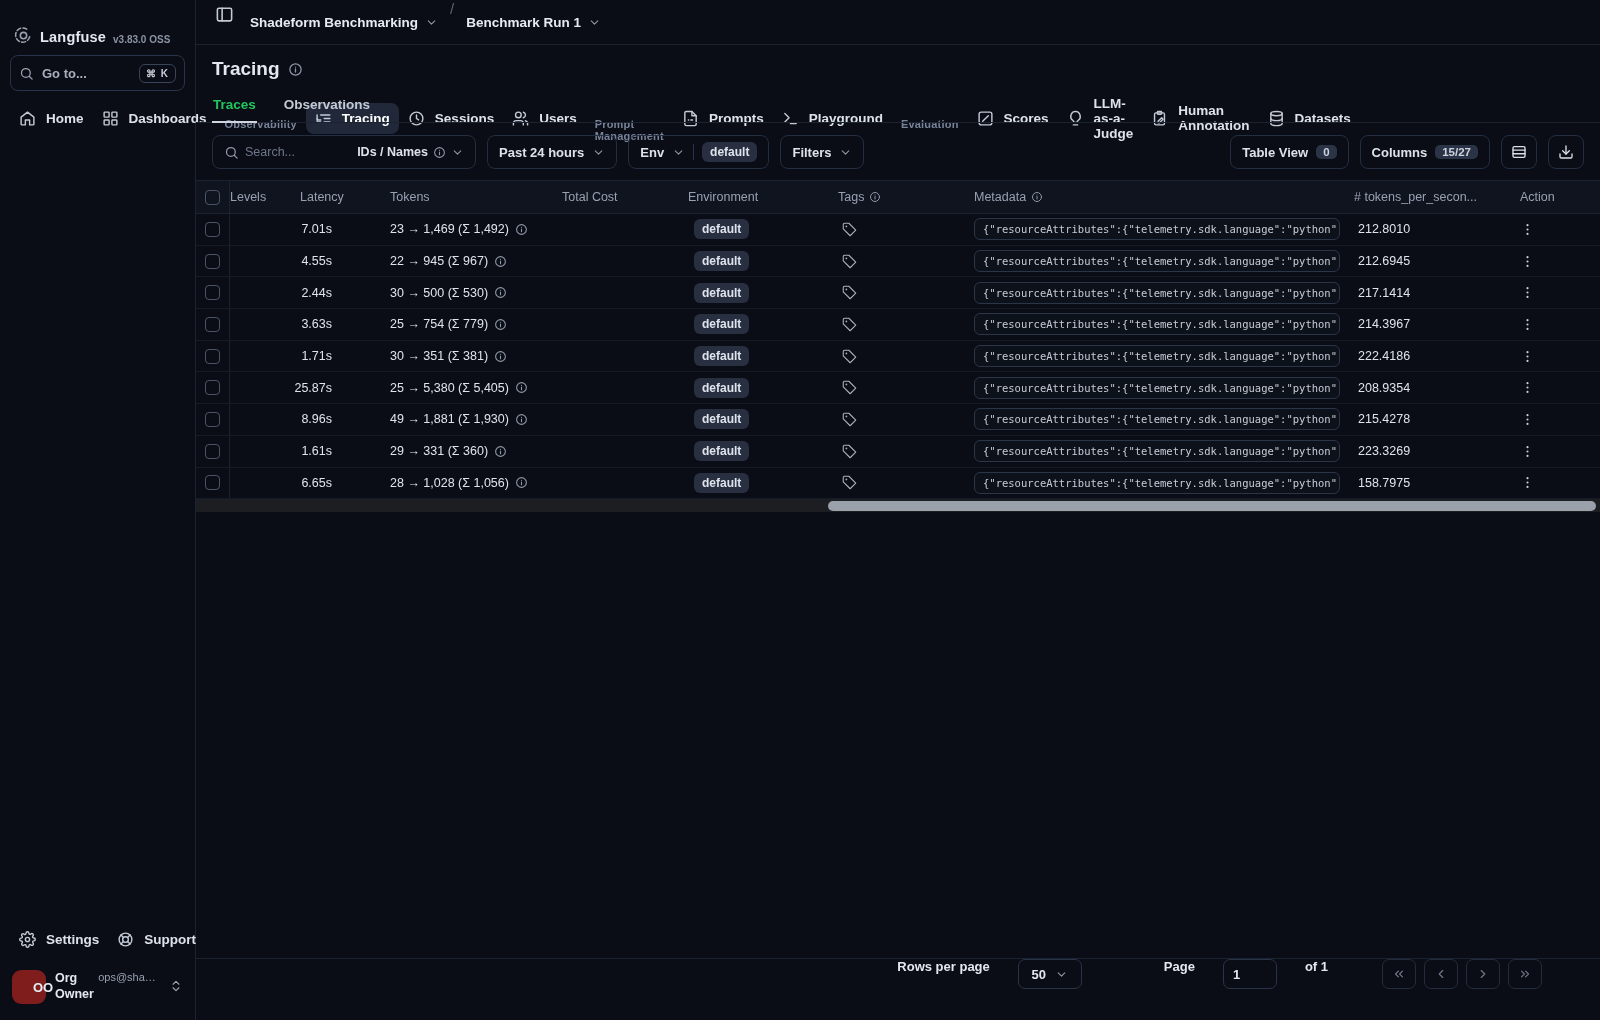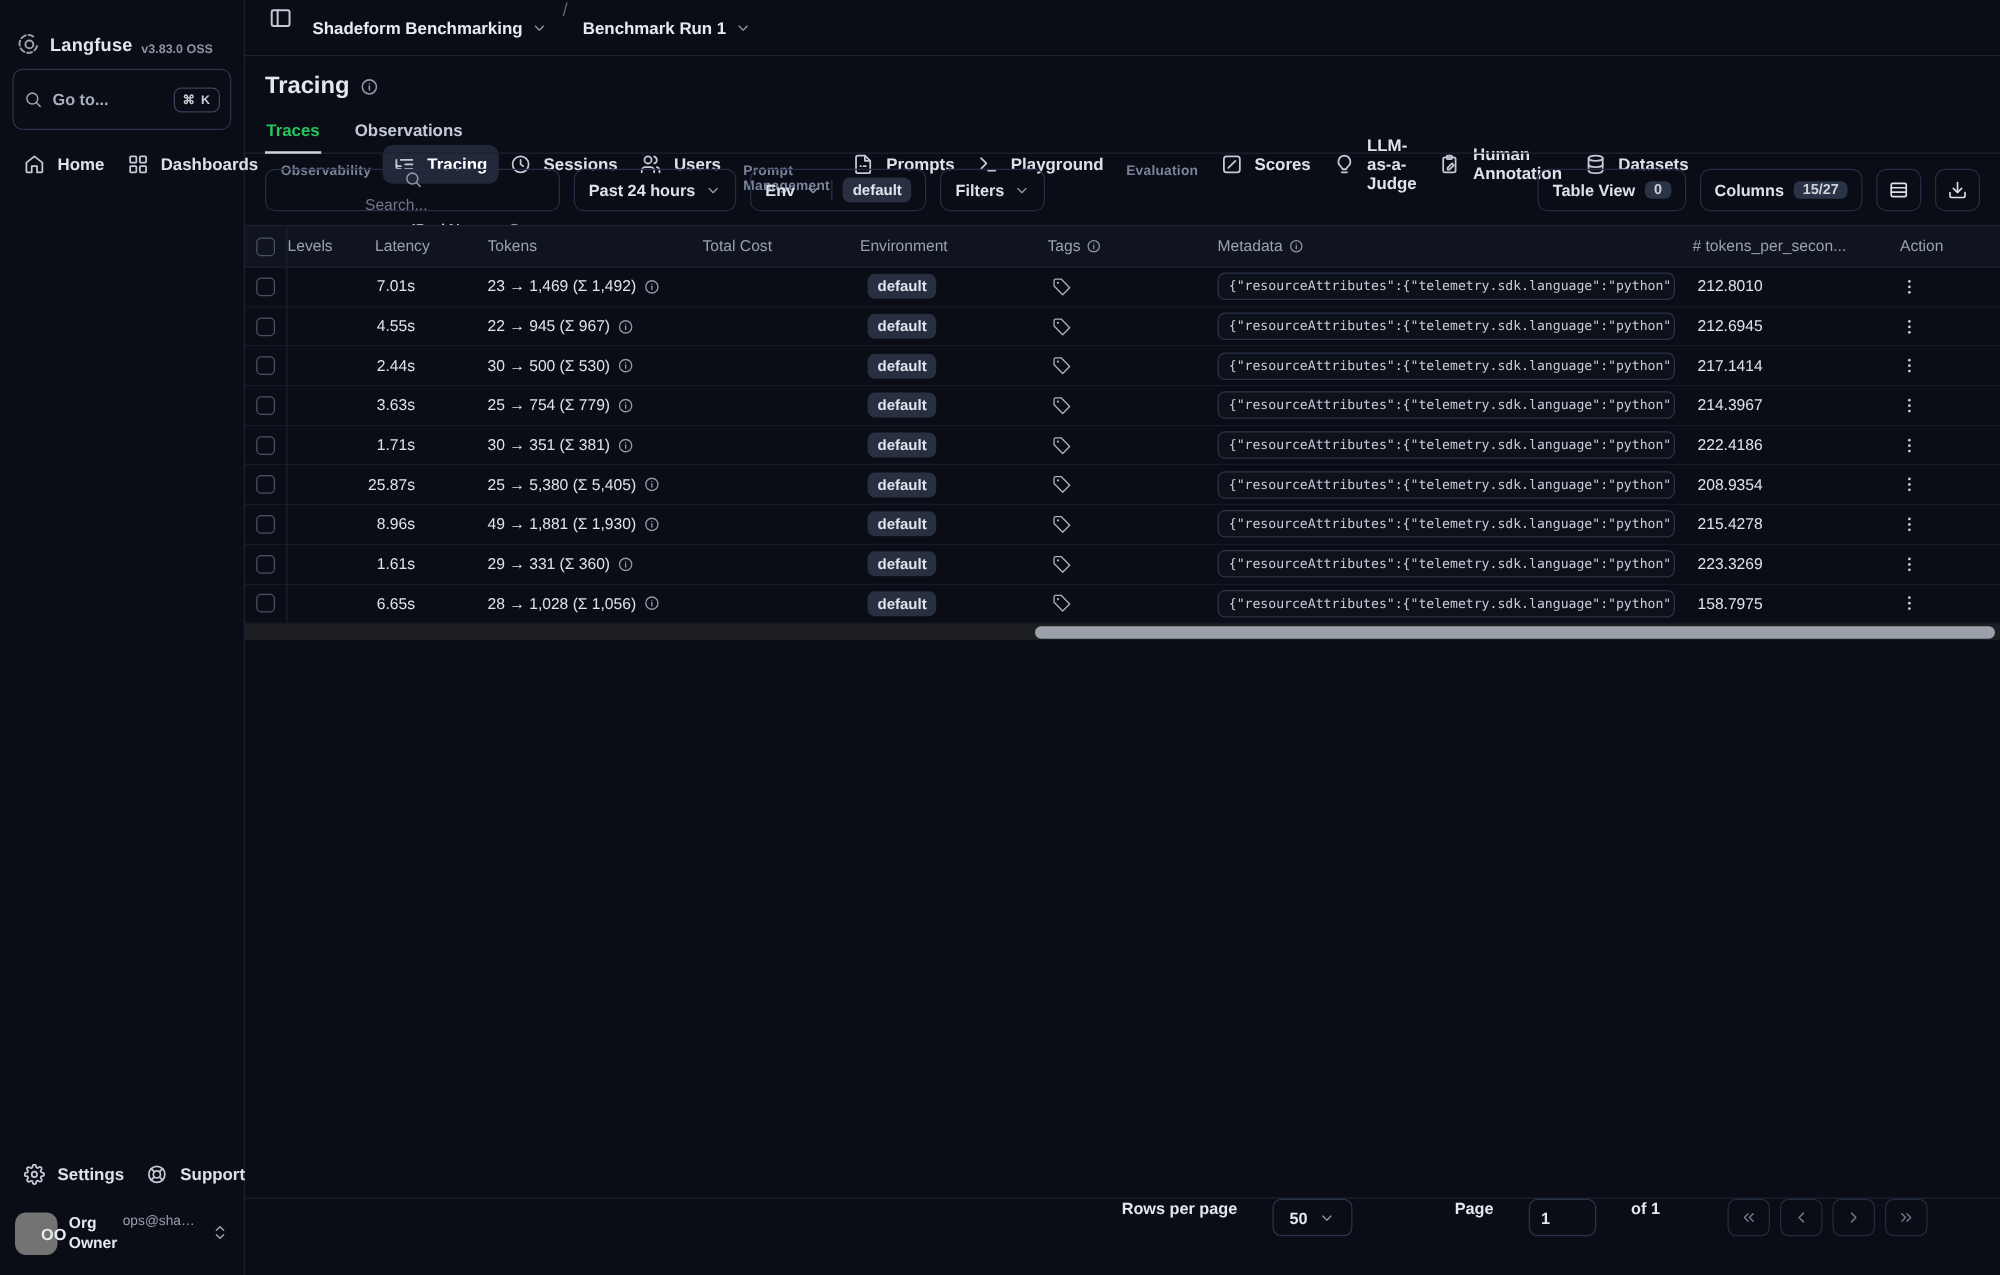--- a/index.html
+++ b/index.html
@@ -11,36 +11,36 @@
   }
   .ic { fill:none; stroke:currentColor; stroke-width:2; stroke-linecap:round; stroke-linejoin:round; flex:none; }
   .ic-fill { fill:currentColor; stroke:none; flex:none; }
 
   
   .sidebar { width:196px; flex:none; display:flex; flex-direction:column; border-right:1px solid #1b2331; background:#0a0d15; }
   .brand { height:45px; display:flex; align-items:flex-end; gap:7px; padding:0 14px; flex:none; }
   .brand-name { font-weight:bold; font-size:14.5px; letter-spacing:.2px; }
   .brand-ver { font-size:10px; color:#8b93a3; font-weight:bold; margin-top:2px; }
   .goto {
-    margin:10px 10px 6px; height:49px; border:1px solid #29334a; border-radius:8px;
+    margin:10px 10px 6px; height:36px; border:1px solid #29334a; border-radius:8px;
     display:flex; align-items:center; gap:8px; padding:0 8px; color:#9aa2b2; cursor:pointer;
   }
   .goto-label { font-size:13px; font-weight:600; color:#a7aebd; }
   .kbd { margin-left:auto; border:1px solid #39435a; border-radius:6px; font-size:10px; font-weight:bold; color:#c6ccd8; padding:3px 6px; letter-spacing:1px; }
   .nav { display:flex; flex-direction:row; padding:4px 10px; }
   .nav-item {
     display:flex; align-items:center; gap:10px; height:31px; padding:0 9px; border-radius:8px;
     color:#dde2ea; font-weight:600; font-size:13.5px; cursor:pointer; margin:1.5px 0;
   }
   .nav-item .nicon { color:#c3cad6; display:flex; }
   .nav-item.active { background:#202839; color:#fff; }
   .nav-section { font-size:11px; font-weight:bold; color:#79839a; margin:17px 9px 5px; letter-spacing:.2px; }
   .sidebar-spacer { flex:1; }
   .user-row { display:flex; align-items:center; gap:9px; padding:10px 12px 16px; cursor:pointer; }
-  .avatar { width:34px; height:34px; border-radius:9px; background:#737373; display:flex; align-items:center; justify-content:center; font-weight:bold; font-size:13px; color:#e8ecf2; flex:none;padding-left:28px; }
+  .avatar { width:34px; height:34px; border-radius:9px; background:#7f1d1d; display:flex; align-items:center; justify-content:center; font-weight:bold; font-size:13px; color:#e8ecf2; flex:none;padding-left:28px; }
   .user-meta { display:flex; flex-direction:row; line-height:1.25; min-width:0; }
   .user-name { font-weight:bold; font-size:12.5px; }
   .user-email { font-size:11px; color:#97a0b0; white-space:nowrap; overflow:hidden; text-overflow:ellipsis; }
   .user-chevrons { margin-left:auto; color:#9aa2b2; }
 
   
   .main { flex:1; display:flex; flex-direction:column; min-width:0; }
   .topbar { height:45px; flex:none; display:flex; gap:12px; padding:0 14px; border-bottom:1px solid #1b2331; }
   .panel-btn { width:28px; height:28px; display:flex; align-items:center; justify-content:center; color:#c3cad6; border-radius:7px; cursor:pointer; }
   .crumb { display:flex; align-items:center; gap:7px; font-weight:600; font-size:13.5px; cursor:pointer; color:#e6eaf1; }
@@ -54,21 +54,21 @@
   .tabs { display:flex; gap:26px; padding:0 16px; margin-top:13px; border-bottom:1px solid #1b2331; }
   .tab { padding:4px 1px 9px; font-weight:600; font-size:13.5px; color:#c3cad6; cursor:pointer; border-bottom:2px solid transparent; margin-bottom:-1px; }
   .tab.active { color:#22c55e; border-bottom-color:#cfd6e0; }
 
   
   .toolbar { display:flex; align-items:center; gap:11px; padding:12px 16px 11px; flex:none; }
   .tool-box, .tool-btn {
     height:34px; border:1px solid #232e42; border-radius:8px; display:flex; align-items:center;
     padding:0 11px; gap:8px; font-weight:600; font-size:13px; color:#dde2ea; cursor:pointer; background:transparent;
   }
-  .search-box { width:236px; gap:6px; cursor:text;flex-direction:column; }
+  .search-box { width:264px; gap:6px; cursor:text; }
   .search-box input { background:transparent; border:none; outline:none; color:#e3e7ee; font-family:inherit; font-size:12.5px; width:76px; }
   .search-box input::placeholder { color:#6e7789; }
   .search-mode { display:flex; align-items:flex-end; gap:5px; margin-left:auto; cursor:pointer; }
   .search-mode-label { font-weight:600; font-size:12.5px; white-space:nowrap; }
   .vsep { width:1px; height:16px; background:#2a3446; }
   .badge { background:#272f40; border-radius:6px; padding:3px 8px; font-size:12px; font-weight:600; color:#dfe4ec; }
   .count-badge { background:#2b3446; border-radius:5px; padding:1px 7px; font-size:11.5px; font-weight:600; color:#cdd3de; }
   .toolbar-spacer { flex:1; }
   .icon-btn { width:36px; justify-content:center; padding:0; color:#dbe0e8; }
   .chev { color:#8f97a8; display:flex; }

